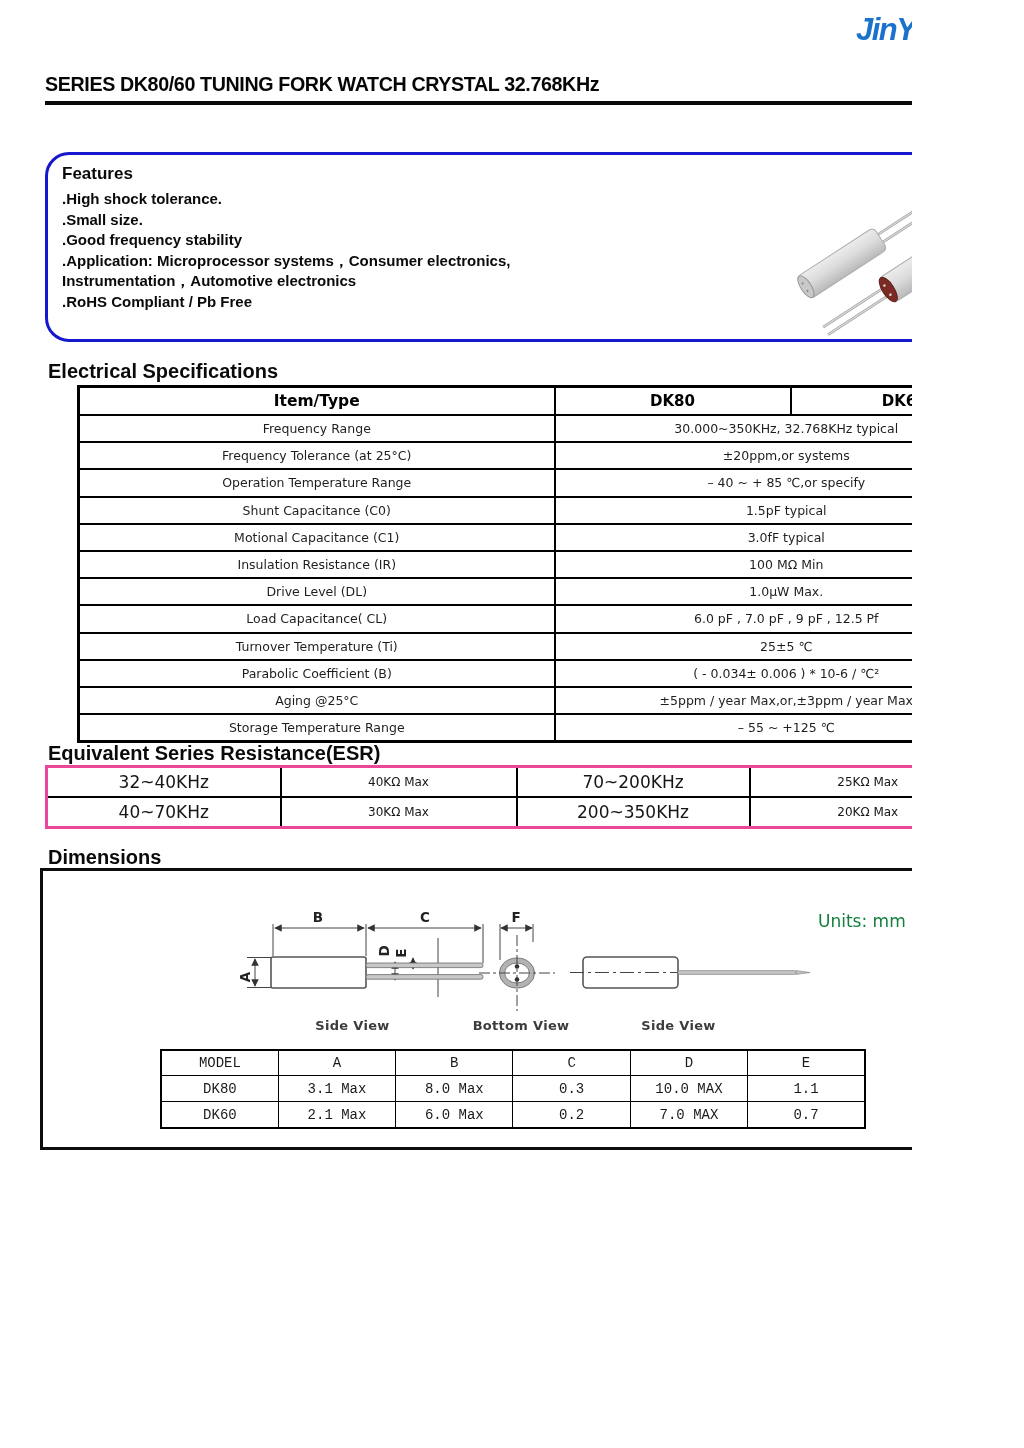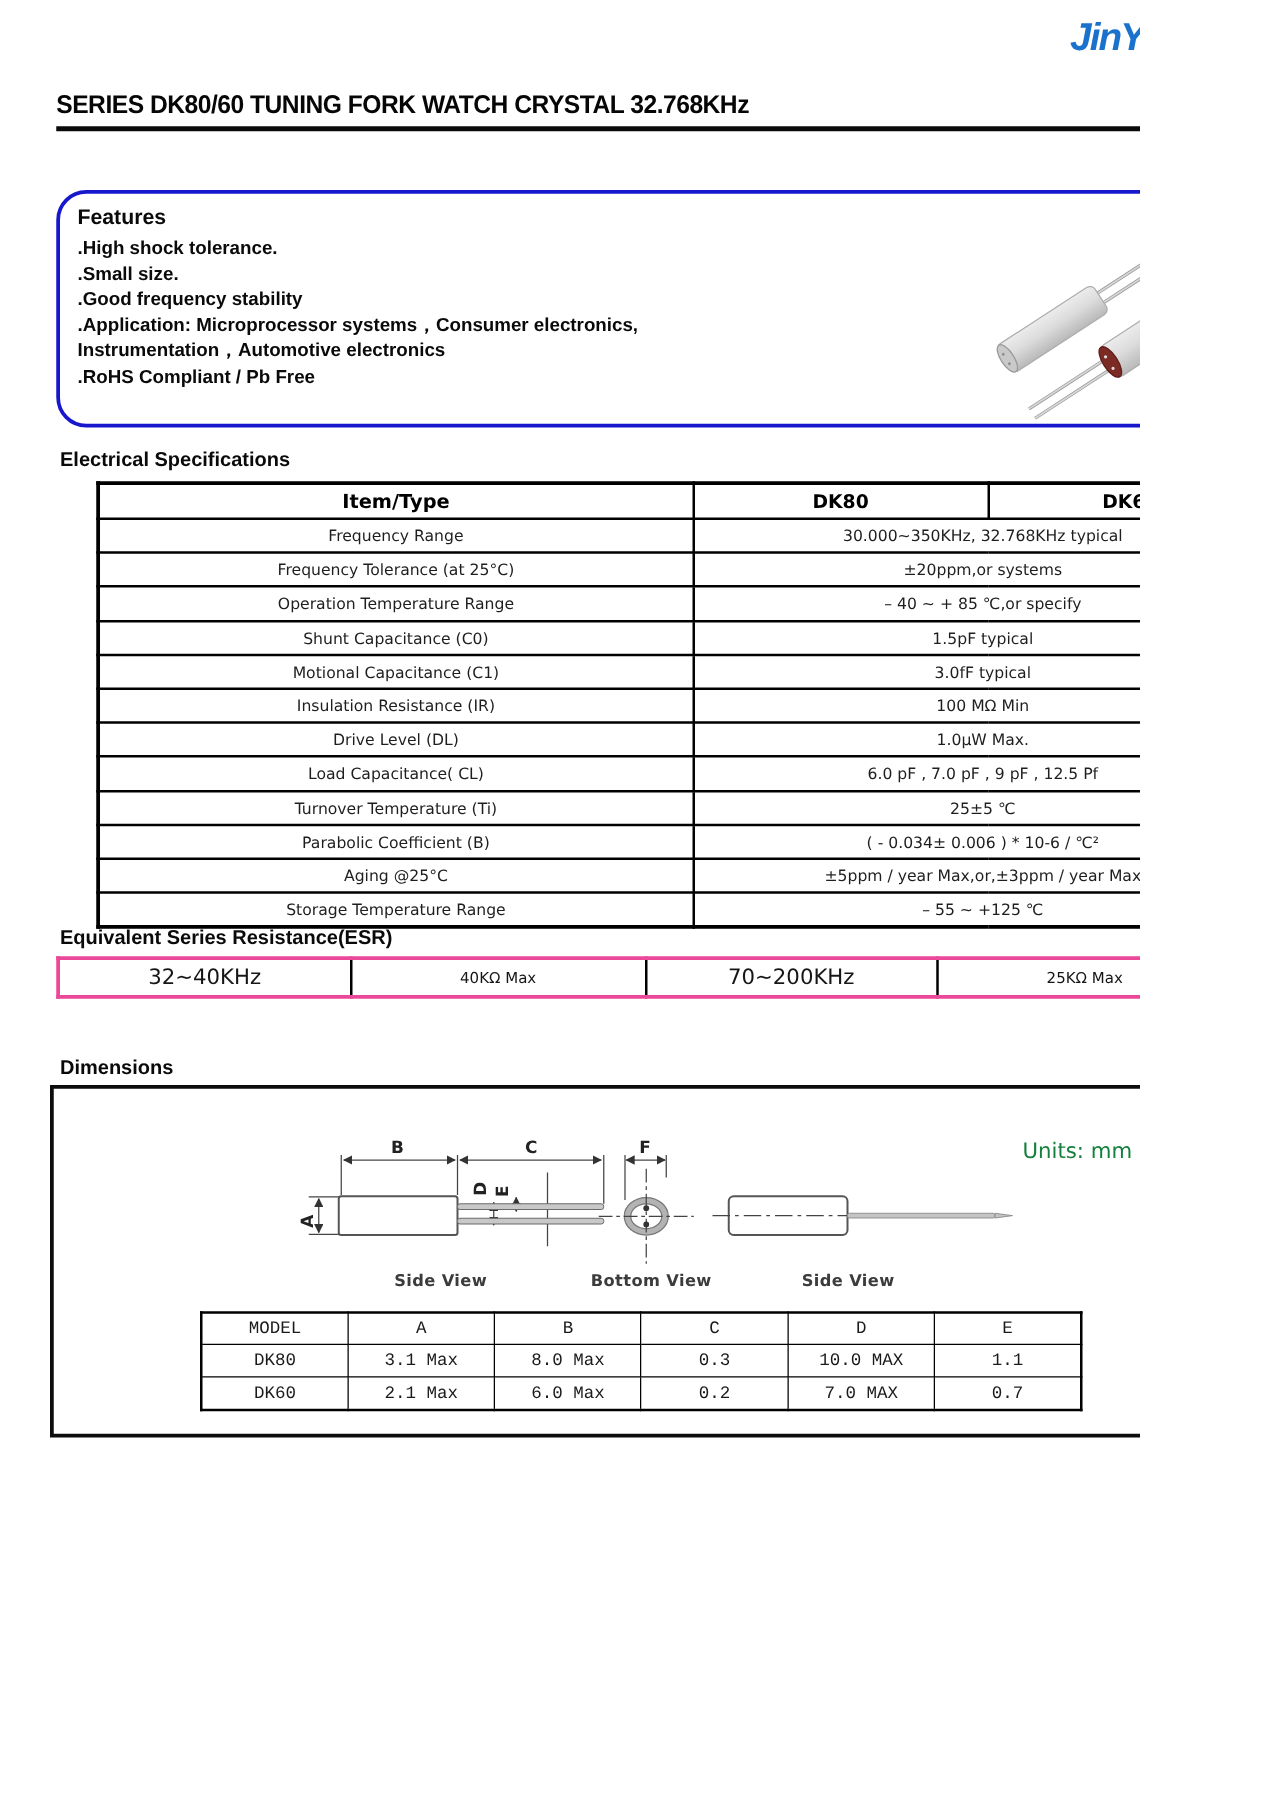--- a/index.html
+++ b/index.html
@@ -18,21 +18,21 @@
              transform:scaleX(0.96);transform-origin:left center;white-space:nowrap;color:#060606;}
   .title-rule{left:45px;top:101px;width:940px;height:4px;background:#0a0a0a;}
 
   
   .features-box{left:45px;top:152px;width:928px;height:184px;border:3px solid #1717cd;border-radius:24px;}
   .features-heading{left:62px;top:164px;font-size:17px;font-weight:800;color:#0a0a0a;}
   .features-lines{left:62px;top:189px;width:700px;font-size:15px;font-weight:700;line-height:20.6px;
                   color:#0a0a0a;white-space:pre-line;}
 
   
-  .section-heading{font-size:16px;font-weight:800;color:#0a0a0a;}
+  .section-heading{font-size:20px;font-weight:800;color:#0a0a0a;}
   .spec{left:45px;top:385px;width:940px;padding-left:32px;}
   .spec table{width:940px;border-collapse:collapse;table-layout:fixed;}
   .spec th,.spec td{border:2px solid #000;text-align:center;vertical-align:middle;
                     font-family:"DejaVu Sans","Liberation Sans",sans-serif;color:#1e1e1e;}
   .spec table{border:3px solid #000;}
   .spec th{height:24px;font-size:15px;font-weight:700;color:#000;}
   .spec th.h-item{font-size:15.5px;}
   .spec td{height:23.2px;font-size:12.5px;}
 
   
@@ -190,20 +190,26 @@
           <col style="width:233px">
           <col style="width:237px">
         </colgroup>
       <tbody>
           <tr>
         <td class="big">32~40KHz</td>
         <td class="small">40KΩ Max</td>
         <td class="big">70~200KHz</td>
         <td class="small">25KΩ Max</td>
       </tr>
+      <tr>
+        <td class="big">40~70KHz</td>
+        <td class="small">30KΩ Max</td>
+        <td class="big">200~350KHz</td>
+        <td class="small">20KΩ Max</td>
+      </tr>
     </tbody>
       </table>
   </div>
 
   <div class="abs section-heading" style="left:48px;top:846px;">Dimensions</div>
 
   <div class="abs dims-box"></div>
   <div class="abs units-label">Units:  mm</div>
 
   <svg class="abs" style="left:42px;top:872px;" width="938" height="270" viewBox="0 0 938 270">

